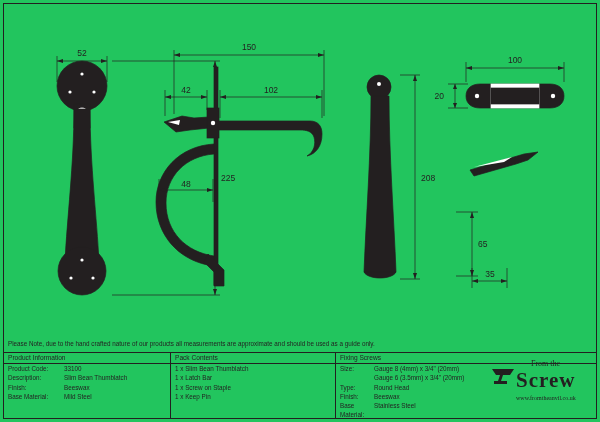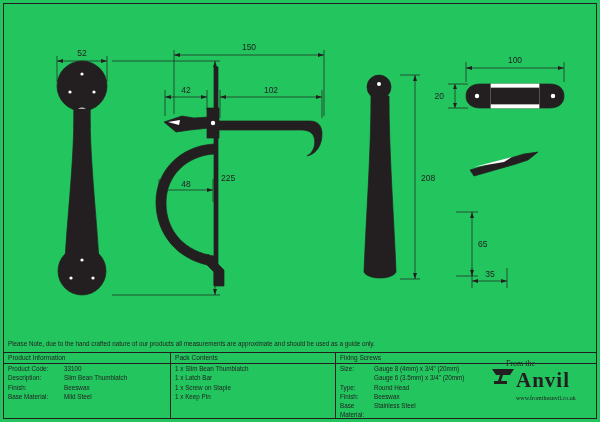--- a/index.html
+++ b/index.html
@@ -118,21 +118,21 @@
     left: 26px;
     top: 18px;
     font-family: "Liberation Serif", serif;
     font-size: 21px;
     font-weight: bold;
     letter-spacing: 1px;
     line-height: 21px;
   }
   .logo .from-the {
     position: absolute;
-    left: 16px;
+    left: 41px;
     top: 7px;
     font-family: "Liberation Serif", serif;
     font-size: 8px;
     line-height: 9px;
   }
   .logo .url {
     position: absolute;
     left: 26px;
     top: 43px;
     font-family: "Liberation Serif", serif;
@@ -352,16 +352,16 @@
     </div>
   </div>
 
   <div class="logo">
     <div class="mark">
       <svg width="26" height="26" viewBox="0 0 26 26">
         <path d="M2,9 L24,9 L20,15 L13,15 L11,21 L17,21 L17,24 L4,24 L4,21 L8,21 L10,15 L6,15 Z" fill="#231f20"></path>
       </svg>
     </div>
     <div class="from-the">From the</div>
-    <div class="anvil-word">Anvil</div>
+    <div class="anvil-word">Screw</div>
     <div class="url">www.fromtheanvil.co.uk</div>
   </div>
 </div>
 
 </body></html>

